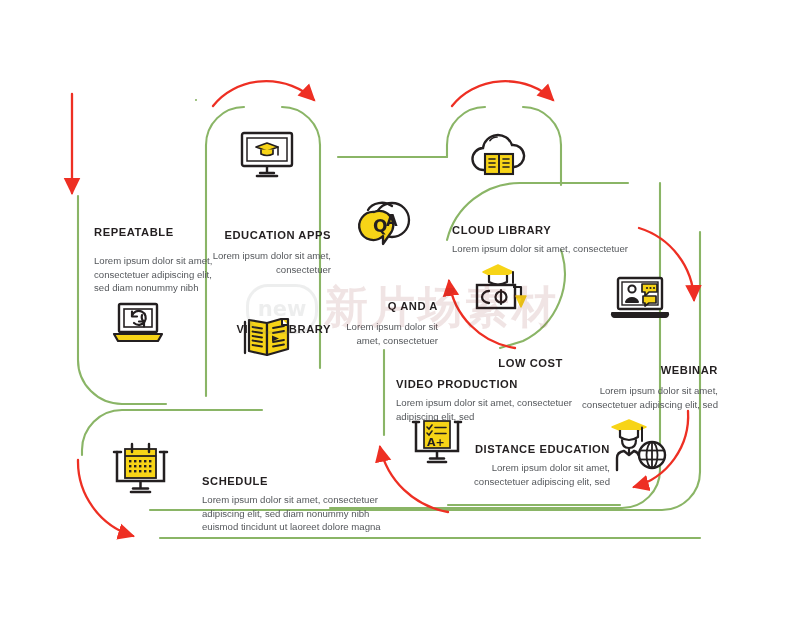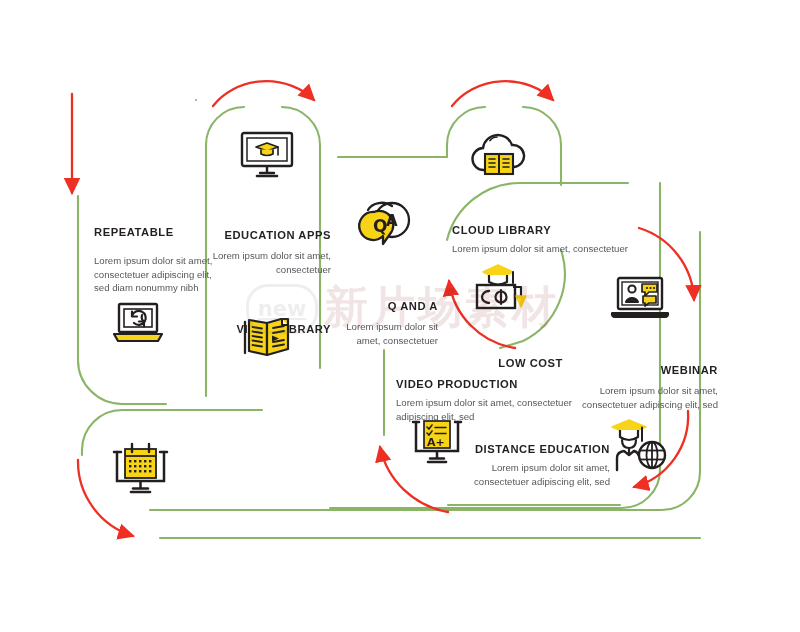--- a/index.html
+++ b/index.html
@@ -73,21 +73,20 @@
     width: 66px;
     height: 44px;
     border: 3px solid #6d6f71;
     border-radius: 22px;
     color: #6d6f71;
     font-size: 21px;
     font-weight: bold;
     text-align: center;
     line-height: 44px;
     font-family: "DejaVu Sans", sans-serif;
-    text-decoration: underline;
   }
 </style>
 </head>
 <body>
 
 <div id="stage">
 
   <svg id="wires" viewBox="0 0 800 632" xmlns="http://www.w3.org/2000/svg">
     <defs>
       <marker id="redArrow" markerWidth="9" markerHeight="9" refX="6.5" refY="4.5" orient="auto" markerUnits="strokeWidth">
@@ -332,19 +331,23 @@
           <rect x="24" y="29" width="2.4" height="2.4"></rect>
         <rect x="29" y="29" width="2.4" height="2.4"></rect>
           <rect x="34" y="29" width="2.4" height="2.4"></rect>
         <rect x="39" y="29" width="2.4" height="2.4"></rect>
       </g>
       <path d="M30.5,40 L30.5,47" stroke="#231f20" stroke-width="2.5"></path>
       <path d="M21,51 L40,51" stroke="#231f20" stroke-width="2.6" stroke-linecap="round"></path>
       <path d="M23,47.5 L38,47.5" stroke="#231f20" stroke-width="2.4" stroke-linecap="round"></path>
     </svg>
   </div>
+  <div class="node" style="left:202px; top:445px; width:200px;">
+    <div class="node-title ta-left">SCHEDULE</div>
+    <div class="node-body ta-left" style="margin-top:4px;">Lorem ipsum dolor sit amet, consectetuer adipiscing elit, sed diam nonummy nibh euismod tincidunt ut laoreet dolore magna</div>
+  </div>
 
   <div class="wm">
     <div class="wm-badge">new</div>
     <div class="wm-txt">新片场素材</div>
   </div>
 
 </div>
 
 </body></html>

